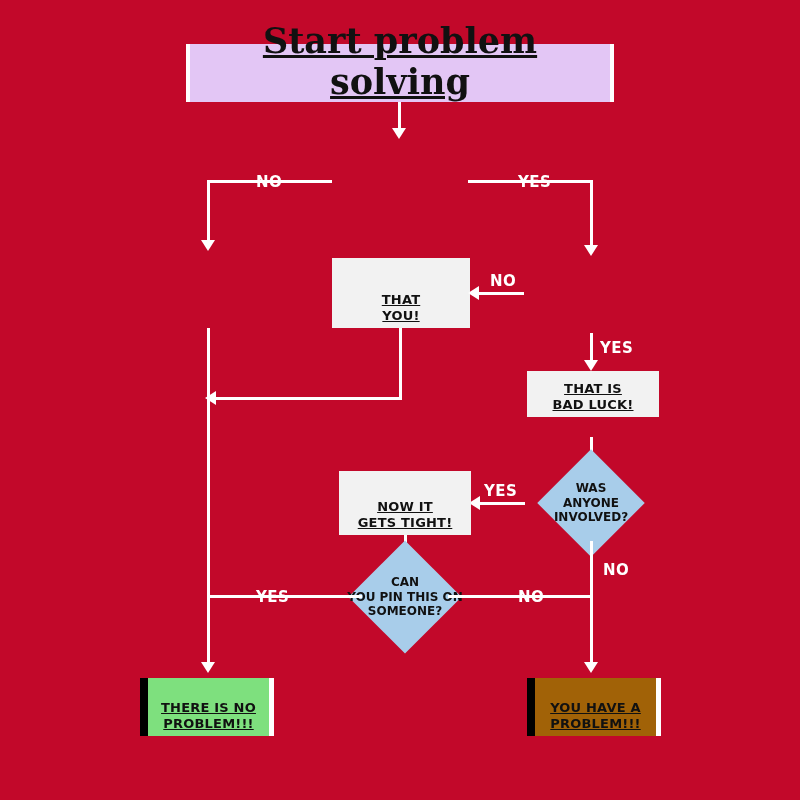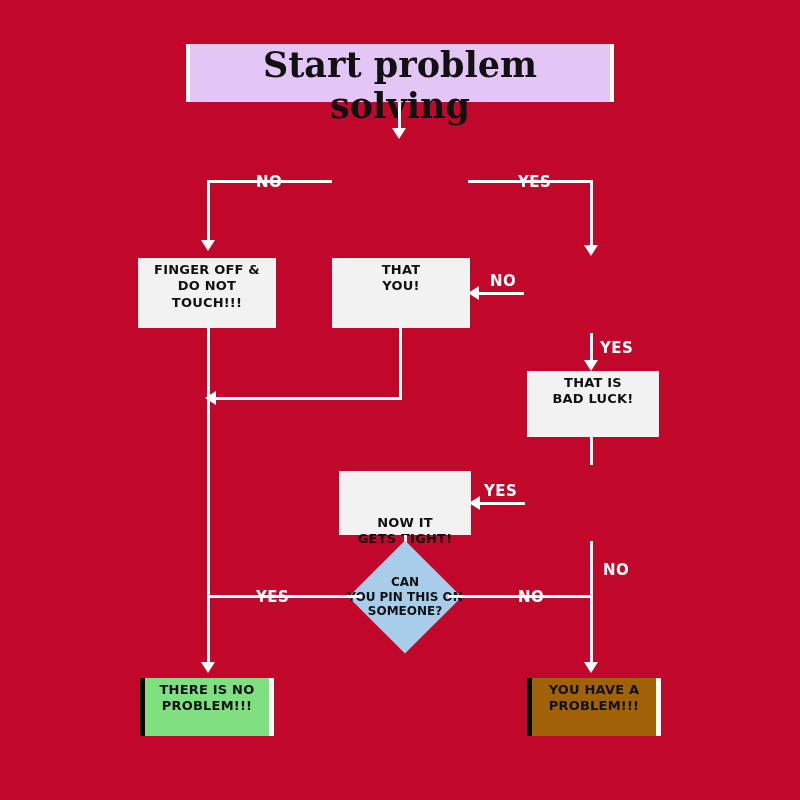--- a/index.html
+++ b/index.html
@@ -17,26 +17,27 @@
     position: relative;
     width: 800px;
     height: 800px;
   }
 
   
   .node {
     position: absolute;
     box-sizing: border-box;
     display: flex;
-    align-items: flex-start;
+    align-items: flex-end;
     justify-content: center;
     text-align: center;
     color: #111111;
     font-weight: bold;
     letter-spacing: 0.2px;
+    text-decoration: underline;
   }
 
   
   .title-box {
     background: #e3c6f5;
     border-left: 4px solid #ffffff;
     border-right: 4px solid #ffffff;
     font-family: "DejaVu Serif", serif;
     font-size: 35px;
     font-weight: bold;
@@ -49,21 +50,21 @@
     background: #f2f2f2;
     font-size: 13px;
     line-height: 1.25;
     padding: 4px;
   }
 
   
   .term {
     font-size: 13px;
     line-height: 1.25;
-    border-left: 5px solid #000000;
+    border-left: 8px solid #000000;
     border-right: 5px solid #ffffff;
     padding: 4px;
   }
   .term-green { background: #7ee07e; }
   .term-red   { background: #a16207; }
 
   
   .diamond-wrap {
     position: absolute;
   }
@@ -136,25 +137,20 @@
   <div class="line h" style="left:207px; top:180px; width:125px;"></div>
   <div class="line v" style="left:207px; top:180px; height:65px;"></div>
   <div class="arrow arrow-down" style="left:201px; top:240px;"></div>
   <div class="edge-label" style="left:256px; top:173px;">NO</div>
 
   <div class="line h" style="left:468px; top:180px; width:125px;"></div>
   <div class="line v" style="left:590px; top:180px; height:70px;"></div>
   <div class="arrow arrow-down" style="left:584px; top:245px;"></div>
   <div class="edge-label" style="left:518px; top:173px;">YES</div>
 
-  <div class="node rect" style="left:138px; top:258px; width:138px; height:70px;">
-    <span style="white-space:pre-line;">FINGER OFF &amp;
-DO NOT
-TOUCH!!!</span>
-  </div>
 
   <div class="node rect" style="left:332px; top:258px; width:138px; height:70px;">
     <span style="white-space:pre-line;">THAT
 YOU!</span>
   </div>
 
 
   <div class="line h" style="left:479px; top:292px; width:45px;"></div>
   <div class="arrow arrow-left" style="left:468px; top:286px;"></div>
   <div class="edge-label" style="left:490px; top:272px;">NO</div>
@@ -163,27 +159,33 @@
   <div class="line h" style="left:215px; top:397px; width:187px;"></div>
   <div class="arrow arrow-left" style="left:205px; top:391px;"></div>
 
   <div class="line v" style="left:207px; top:328px; height:340px;"></div>
   <div class="arrow arrow-down" style="left:201px; top:662px;"></div>
 
   <div class="line v" style="left:590px; top:333px; height:35px;"></div>
   <div class="arrow arrow-down" style="left:584px; top:360px;"></div>
   <div class="edge-label" style="left:600px; top:339px;">YES</div>
 
-  <div class="node rect" style="left:527px; top:371px; width:132px; height:66px;">
+  <div class="node rect" style="left:527px; top:371px; width:132px; height:46px;">
     <span style="white-space:pre-line;">THAT IS
 BAD LUCK!</span>
   </div>
 
   <div class="line v" style="left:590px; top:437px; height:28px;"></div>
 
+  <div class="diamond-wrap" style="left:521px; top:465px; width:140px; height:76px;">
+    <div class="diamond-shape" style="left:32px; top:0px; width:76px; height:76px;"></div>
+    <div class="diamond-label" style="white-space:pre-line;">WAS
+ANYONE
+INVOLVED?</div>
+  </div>
 
   <div class="line h" style="left:480px; top:502px; width:45px;"></div>
   <div class="arrow arrow-left" style="left:469px; top:496px;"></div>
   <div class="edge-label" style="left:484px; top:482px;">YES</div>
 
   <div class="line v" style="left:590px; top:541px; height:127px;"></div>
   <div class="arrow arrow-down" style="left:584px; top:662px;"></div>
   <div class="edge-label" style="left:603px; top:561px;">NO</div>
 
   <div class="node rect" style="left:339px; top:471px; width:132px; height:64px;">

